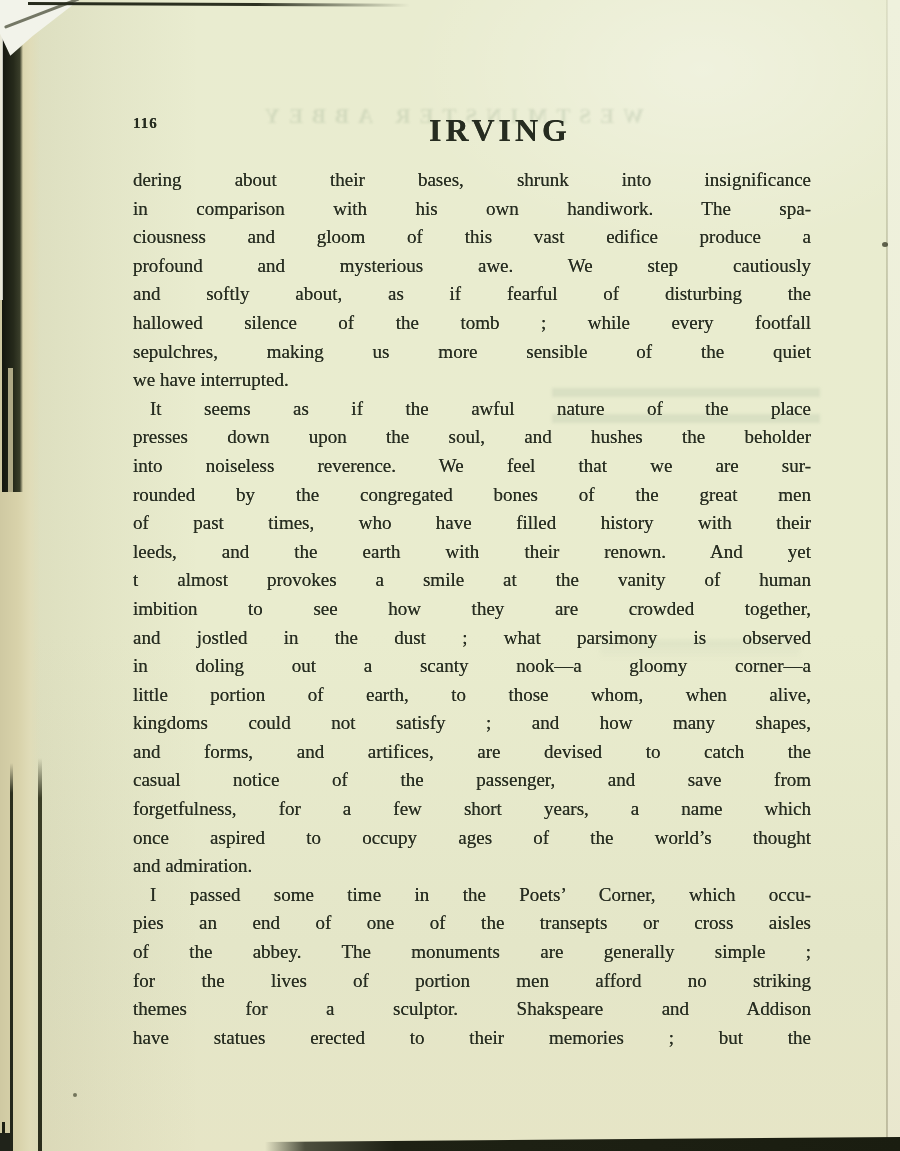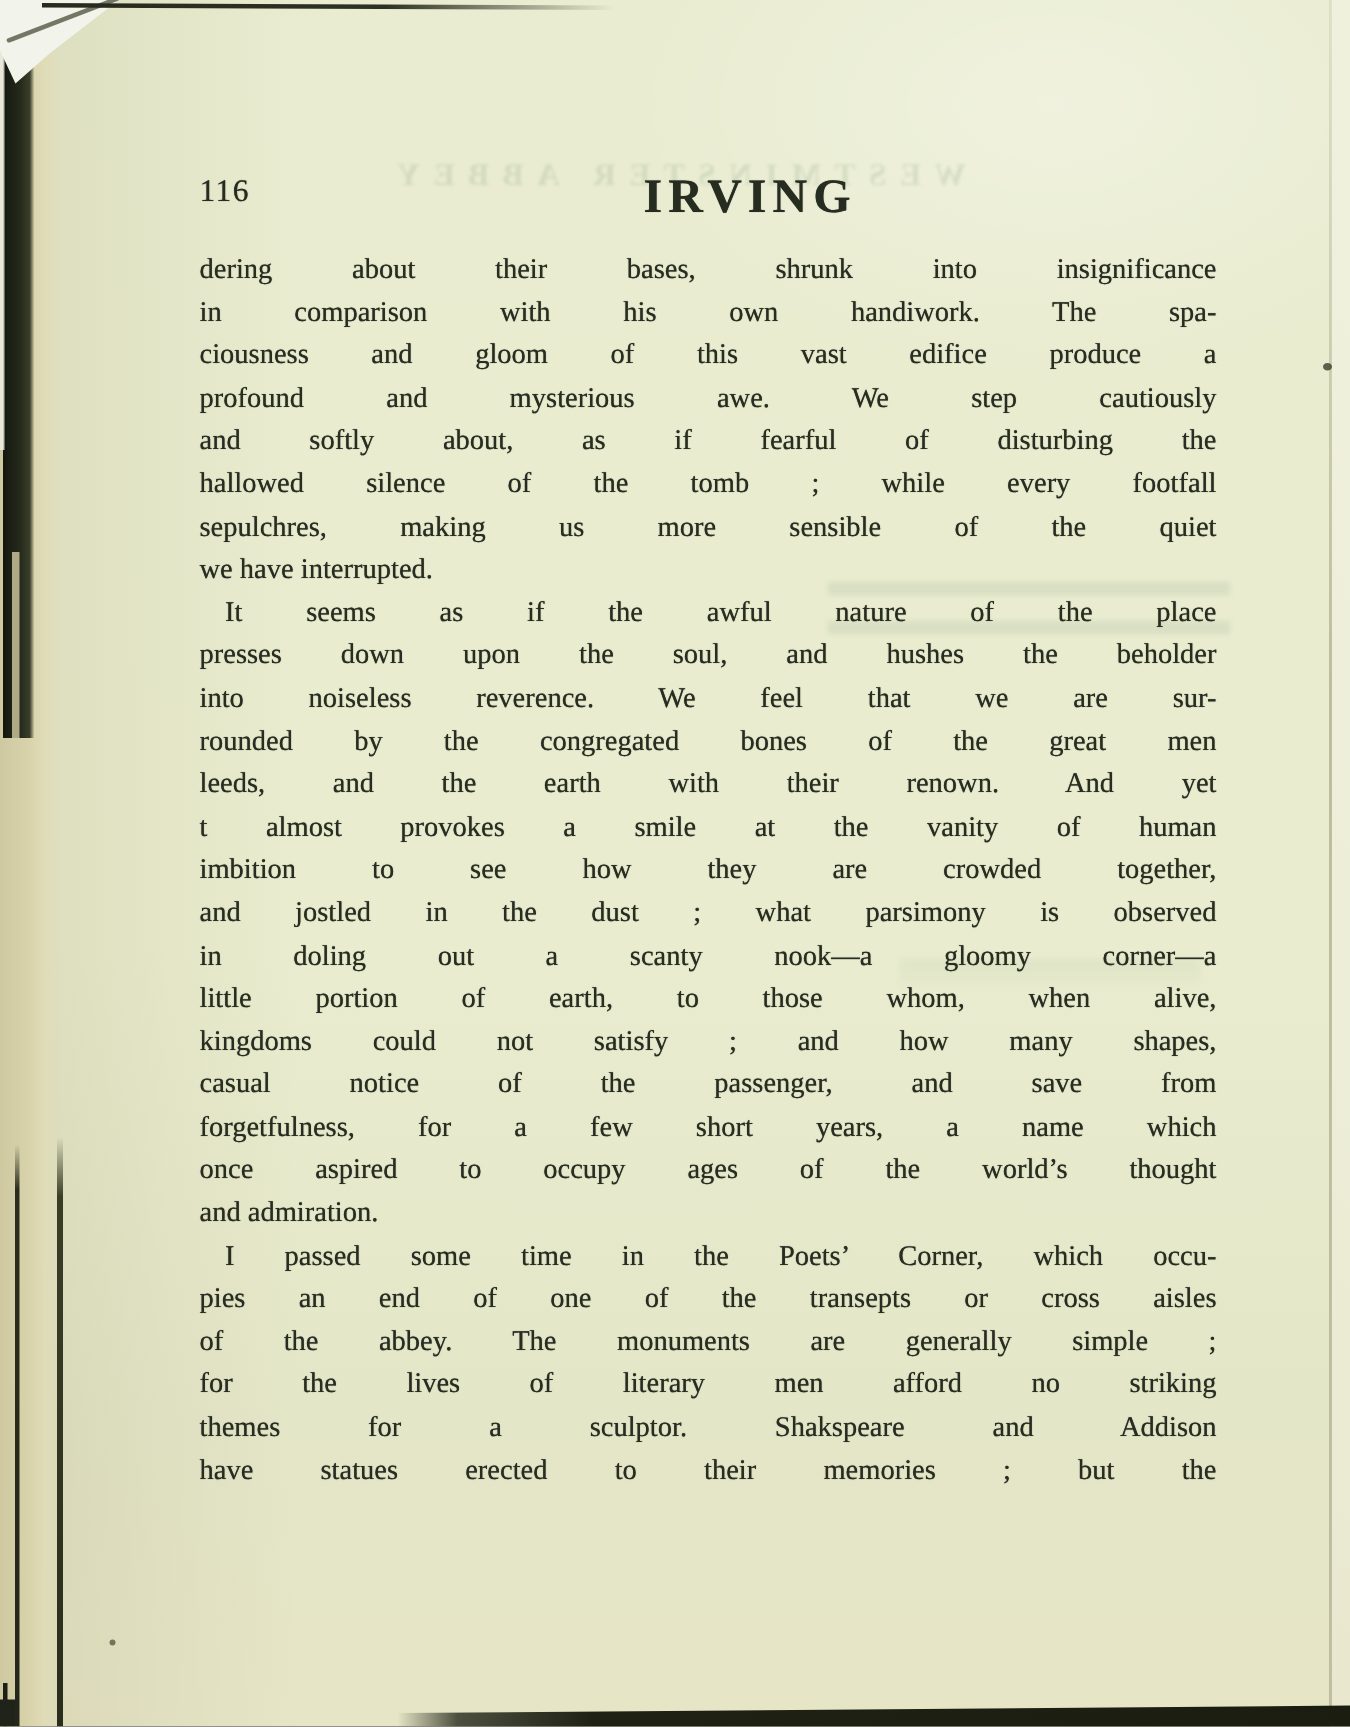--- a/index.html
+++ b/index.html
@@ -51,21 +51,21 @@
   .ghost-head{position:absolute;left:150px;top:104px;width:600px;
     text-align:center;font-size:21px;letter-spacing:9px;font-weight:bold;
     color:rgba(125,150,120,0.20);transform:scaleX(-1);filter:blur(1.2px);}
   .ghost-smudge-1{position:absolute;left:552px;top:388px;width:268px;height:38px;
     background:repeating-linear-gradient(180deg,rgba(135,160,135,0.16) 0 9px,rgba(0,0,0,0) 9px 26px);
     filter:blur(1.6px);}
   .ghost-smudge-2{position:absolute;left:600px;top:640px;width:200px;height:20px;
     background:linear-gradient(180deg,rgba(135,160,135,0.10),rgba(0,0,0,0));filter:blur(2px);}
   
   .pagehead{position:absolute;left:133px;top:112px;width:678px;height:30px;color:#262c20;}
-  .folio{position:absolute;left:0;top:3px;font-size:21px;font-weight:normal;letter-spacing:1px;
+  .folio{position:absolute;left:0;top:3px;font-size:15px;font-weight:bold;letter-spacing:1px;
     text-shadow:0 0 0.6px rgba(38,44,32,0.9);}
   .running-head{position:absolute;left:296px;top:0;font-size:32px;letter-spacing:4px;font-weight:bold;
     text-shadow:0 0 0.5px rgba(38,44,32,0.8);}
   .body-text{position:absolute;left:133px;top:166px;width:678px;color:#272d21;
     font-size:19px;text-shadow:0 0 0.55px rgba(39,45,33,0.85);}
   .line{line-height:28.6px;height:28.6px;text-align:justify;text-align-last:justify;white-space:normal;}
   .line.last{text-align-last:left;}
   .line.indent{padding-left:17px;}
 </style>
 </head>
@@ -108,32 +108,34 @@
       <div class="line">ciousness and gloom of this vast edifice produce a</div>
       <div class="line">profound and mysterious awe. We step cautiously</div>
       <div class="line">and softly about, as if fearful of disturbing the</div>
       <div class="line">hallowed silence of the tomb ; while every footfall</div>
       <div class="line">sepulchres, making us more sensible of the quiet</div>
       <div class="line last">we have interrupted.</div>
       <div class="line indent">It seems as if the awful nature of the place</div>
       <div class="line">presses down upon the soul, and hushes the beholder</div>
       <div class="line">into noiseless reverence. We feel that we are sur-</div>
       <div class="line">rounded by the congregated bones of the great men</div>
+      <div class="line">of past times, who have filled history with their</div>
       <div class="line">leeds, and the earth with their renown. And yet</div>
       <div class="line">t almost provokes a smile at the vanity of human</div>
       <div class="line">imbition to see how they are crowded together,</div>
       <div class="line">and jostled in the dust ; what parsimony is observed</div>
       <div class="line">in doling out a scanty nook—a gloomy corner—a</div>
       <div class="line">little portion of earth, to those whom, when alive,</div>
       <div class="line">kingdoms could not satisfy ; and how many shapes,</div>
+      <div class="line">and forms, and artifices, are devised to catch the</div>
       <div class="line">casual notice of the passenger, and save from</div>
       <div class="line">forgetfulness, for a few short years, a name which</div>
       <div class="line">once aspired to occupy ages of the world’s thought</div>
       <div class="line last">and admiration.</div>
       <div class="line indent">I passed some time in the Poets’ Corner, which occu-</div>
       <div class="line">pies an end of one of the transepts or cross aisles</div>
       <div class="line">of the abbey. The monuments are generally simple ;</div>
-      <div class="line">for the lives of literary men afford no striking</div>
+      <div class="line">for the lives of portion men afford no striking</div>
       <div class="line">themes for a sculptor. Shakspeare and Addison</div>
       <div class="line">have statues erected to their memories ; but the</div>
     </div>
 
 </div>
 
 </body></html>

